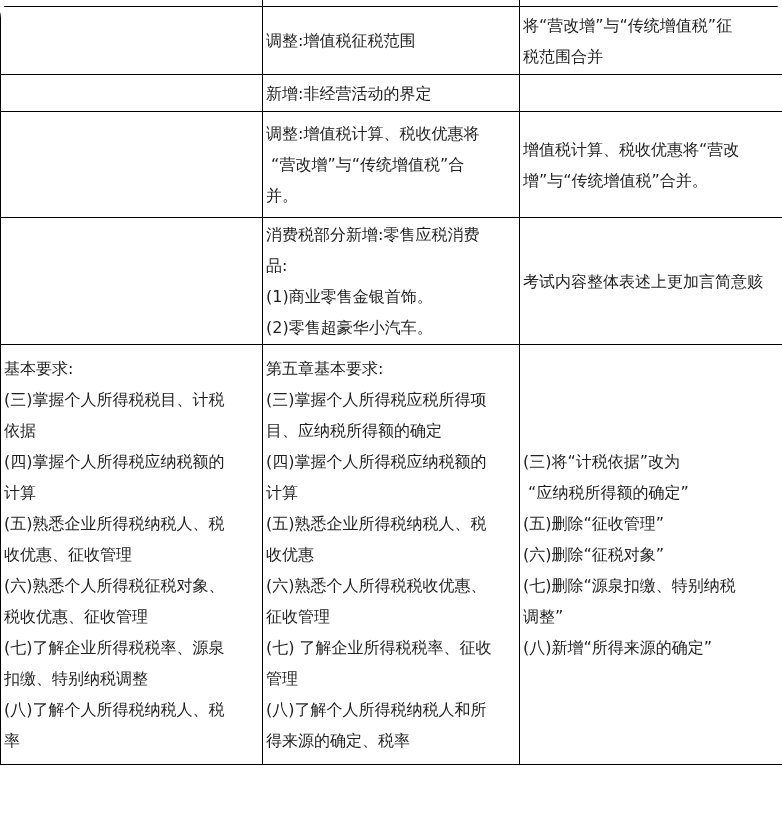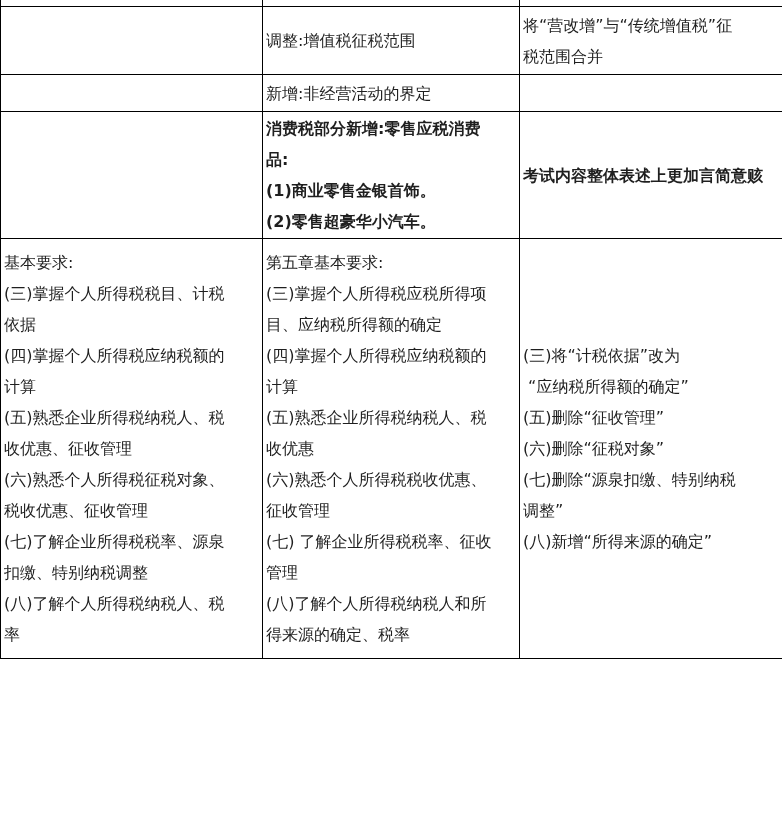--- a/index.html
+++ b/index.html
@@ -1,17 +1,17 @@
 <!DOCTYPE html>
 <html><head>
 <meta charset="utf-8">
 <style>
   html,body{margin:0;padding:0;background:#ffffff;}
   .viewport{
-    width:782px;height:823px;overflow:hidden;background:#ffffff;position:relative;
+    width:782px;height:823px;overflow:hidden;background:#ffffff;position:relative;border-radius:18px;
   }
   table.cmp{
     border-collapse:collapse;table-layout:fixed;width:782px;
   }
   table.cmp td{
     border:1px solid #000000;
     vertical-align:middle;
     padding:1px 3px;
     font-family:"DejaVu Sans","Liberation Sans",sans-serif;
     font-size:16px;
@@ -23,21 +23,21 @@
     text-align:left;
   }
   col.c1{width:262px;}
   col.c2{width:257px;}
   col.c3{width:263px;}
   tr.r0 td{border-top:none;height:6px;padding:0 3px;}
   tr.r1 td{height:65px;}
   tr.r2 td{height:34px;margin-left:12px;}
   tr.r3 td{height:66px;}
   tr.r4 td{height:103px;}
-  tr.r5 td{height:123px;font-weight:bold;}
+  tr.r5 td{height:123px;}
   tr.r6 td{height:417px;}
 </style>
 </head>
 <body>
 
 <div class="viewport">
   <table class="cmp">
     <colgroup>
         <col class="c1">
         <col class="c2">
@@ -52,20 +52,28 @@
       <tr class="r1">
         <td></td>
         <td>调整:增值税征税范围</td>
         <td>将“营改增”与“传统增值税”征
 税范围合并</td>
       </tr>
       <tr class="r2">
         <td></td>
         <td>新增:非经营活动的界定</td>
         <td></td>
+      </tr>
+      <tr class="r4">
+        <td></td>
+        <td>调整:增值税计算、税收优惠将
+ “营改增”与“传统增值税”合
+并。</td>
+        <td>增值税计算、税收优惠将“营改
+增”与“传统增值税”合并。</td>
       </tr>
       <tr class="r5">
         <td></td>
         <td>消费税部分新增:零售应税消费
 品:
 (1)商业零售金银首饰。
 (2)零售超豪华小汽车。</td>
         <td>考试内容整体表述上更加言简意赅</td>
       </tr>
       <tr class="r6">

